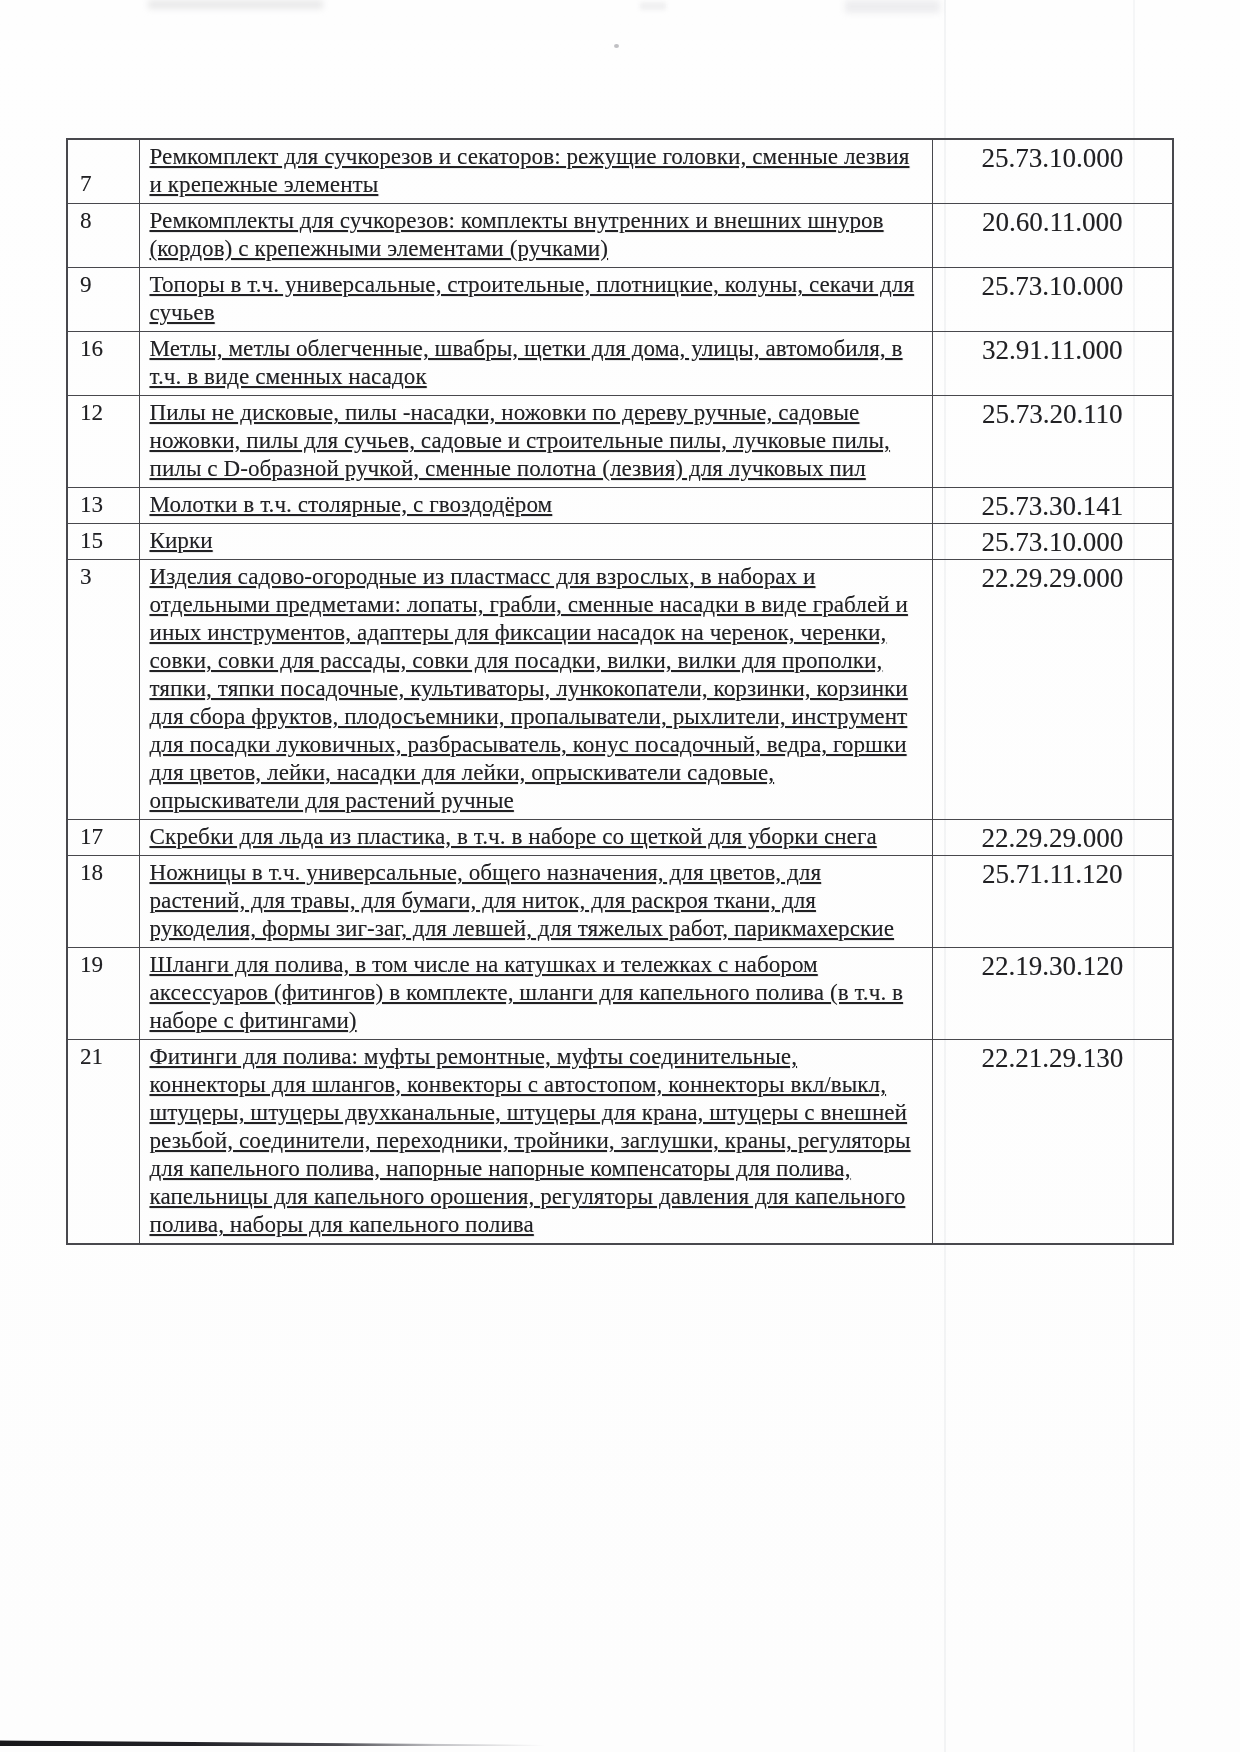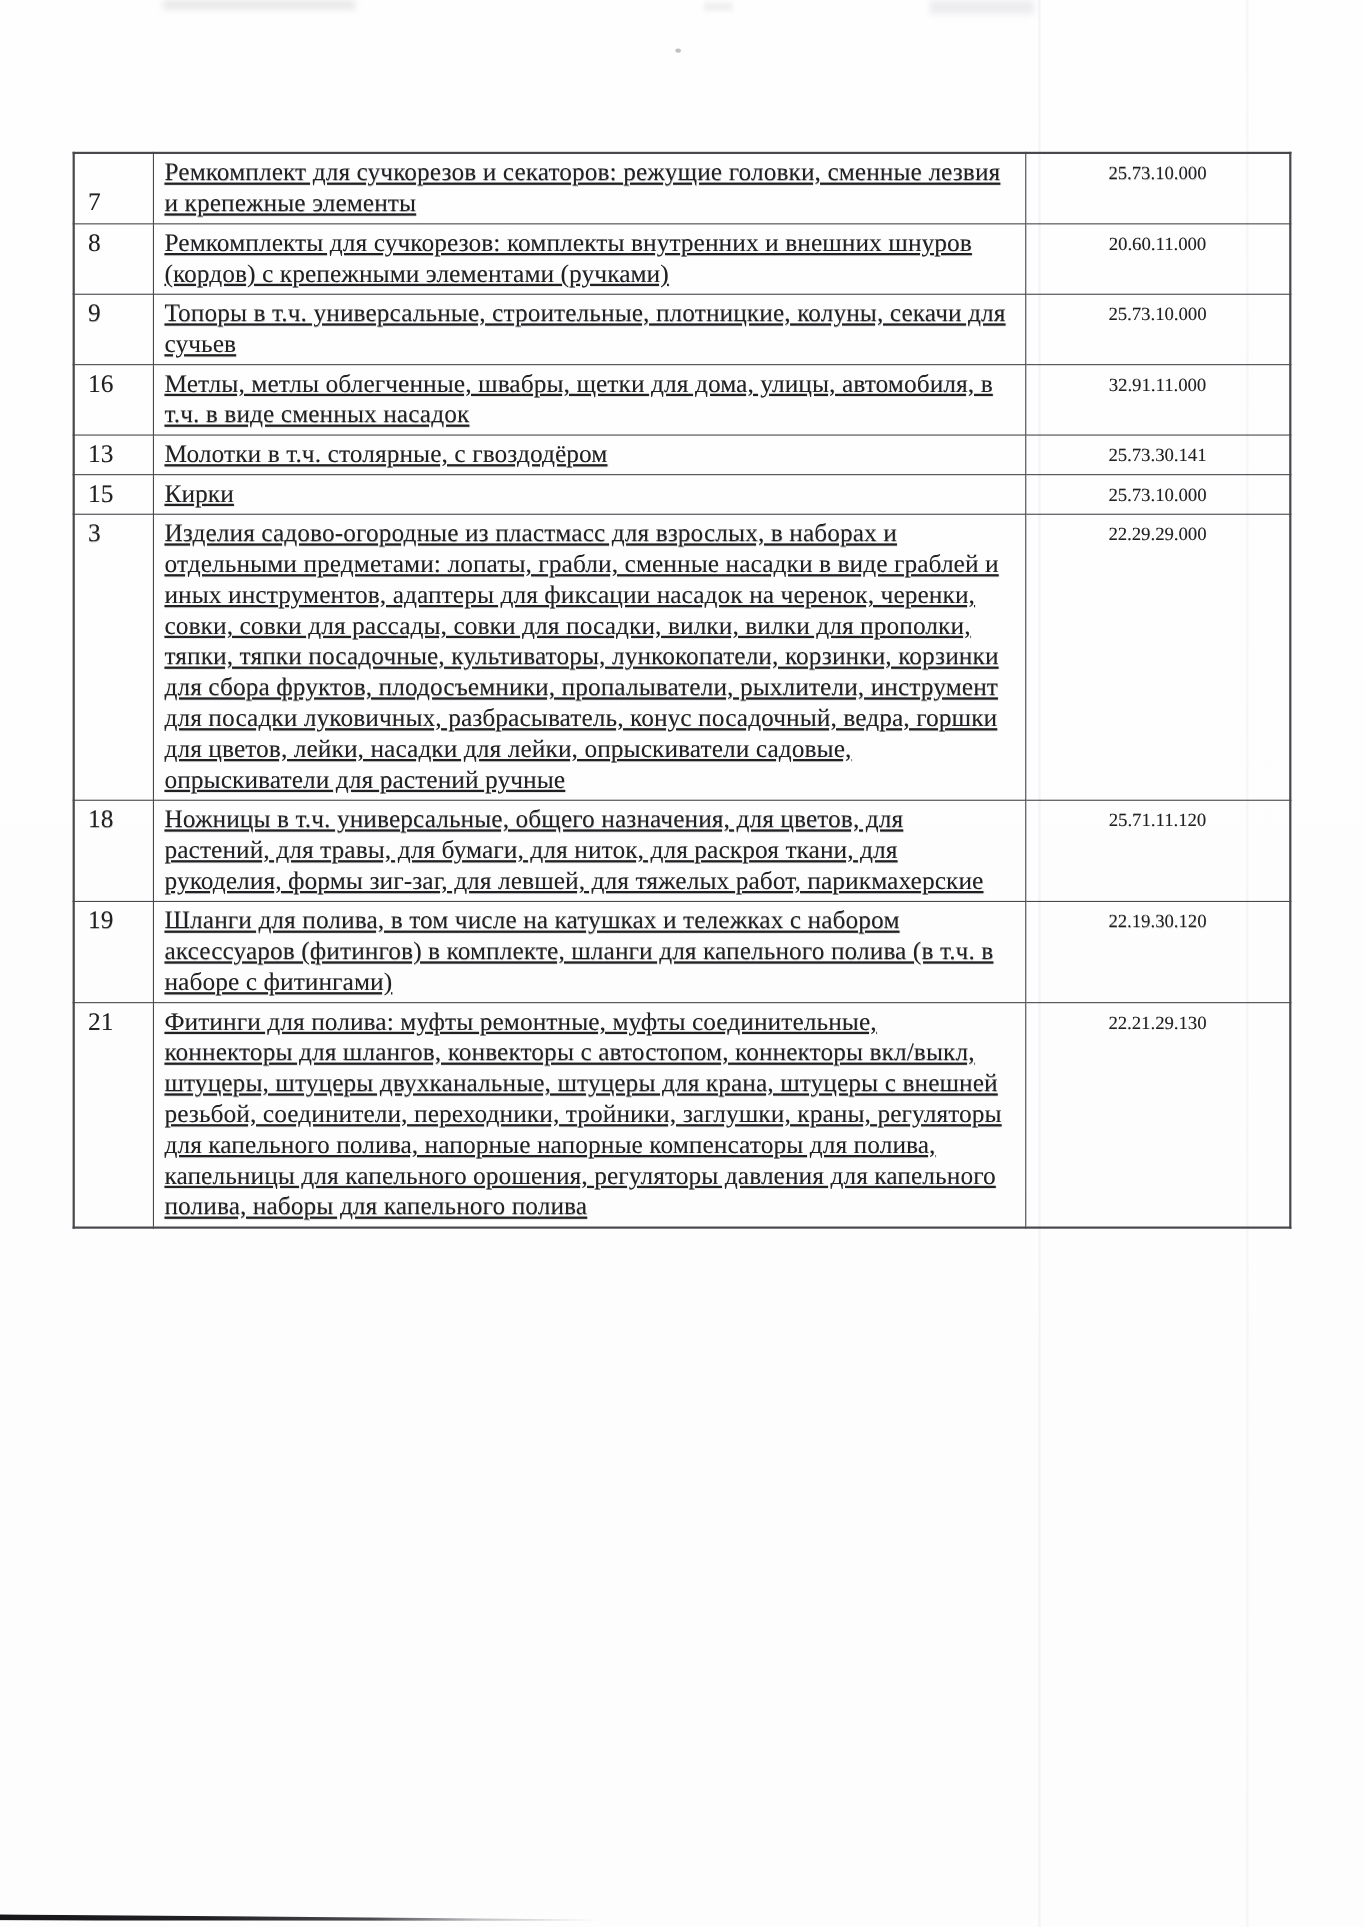--- a/index.html
+++ b/index.html
@@ -49,21 +49,21 @@
   td.desc {
     width: 793px;
     font-size: 23px;
     line-height: 28px;
     padding: 3px 14px 4px 10px;
     letter-spacing: 0.1px;
     text-decoration: underline;
   }
   td.code {
     width: 241px;
-    font-size: 17px;
+    font-size: 27px;
     line-height: 28px;
     text-align: center;
     padding: 4px 6px 2px 6px;
     white-space: nowrap;
   }
   
   tbody tr:first-child td.num {
     padding-top: 30px;
   }
   
@@ -143,40 +143,50 @@
     <td class="code">25.73.10.000</td>
   </tr>
 
 
   <tr>
     <td class="num">16</td>
     <td class="desc">Метлы, метлы облегченные, швабры, щетки для дома, улицы, автомобиля, в т.ч. в виде сменных насадок</td>
     <td class="code">32.91.11.000</td>
   </tr>
 
+  <tr>
+    <td class="num">12</td>
+    <td class="desc">Пилы не дисковые, пилы -насадки, ножовки по дереву ручные, садовые ножовки, пилы для сучьев, садовые и строительные пилы, лучковые пилы, пилы с D-образной ручкой, сменные полотна (лезвия) для лучковых пил</td>
+    <td class="code">25.73.20.110</td>
+  </tr>
 
   <tr>
     <td class="num">13</td>
     <td class="desc">Молотки в т.ч. столярные, с гвоздодёром</td>
     <td class="code">25.73.30.141</td>
   </tr>
 
 
   <tr>
     <td class="num">15</td>
     <td class="desc">Кирки</td>
     <td class="code">25.73.10.000</td>
   </tr>
 
   <tr>
     <td class="num">3</td>
     <td class="desc">Изделия садово-огородные из пластмасс для взрослых, в наборах и отдельными предметами: лопаты, грабли, сменные насадки в виде граблей и иных инструментов, адаптеры для фиксации насадок на черенок, черенки, совки, совки для рассады, совки для посадки, вилки, вилки для прополки, тяпки, тяпки посадочные, культиваторы, лункокопатели, корзинки, корзинки для сбора фруктов, плодосъемники, пропалыватели, рыхлители, инструмент для посадки луковичных, разбрасыватель, конус посадочный, ведра, горшки для цветов, лейки, насадки для лейки, опрыскиватели садовые, опрыскиватели для растений ручные</td>
     <td class="code">22.29.29.000</td>
   </tr>
 
+  <tr>
+    <td class="num">17</td>
+    <td class="desc">Скребки для льда из пластика, в т.ч. в наборе со щеткой для уборки снега</td>
+    <td class="code">22.29.29.000</td>
+  </tr>
 
   <tr>
     <td class="num">18</td>
     <td class="desc">Ножницы в т.ч. универсальные, общего назначения, для цветов, для растений, для травы, для бумаги, для ниток, для раскроя ткани, для рукоделия, формы зиг-заг, для левшей, для тяжелых работ, парикмахерские</td>
     <td class="code">25.71.11.120</td>
   </tr>
 
   <tr>
     <td class="num">19</td>
     <td class="desc">Шланги для полива, в том числе на катушках и тележках с набором аксессуаров (фитингов) в комплекте, шланги для капельного полива (в т.ч. в наборе с фитингами)</td>

